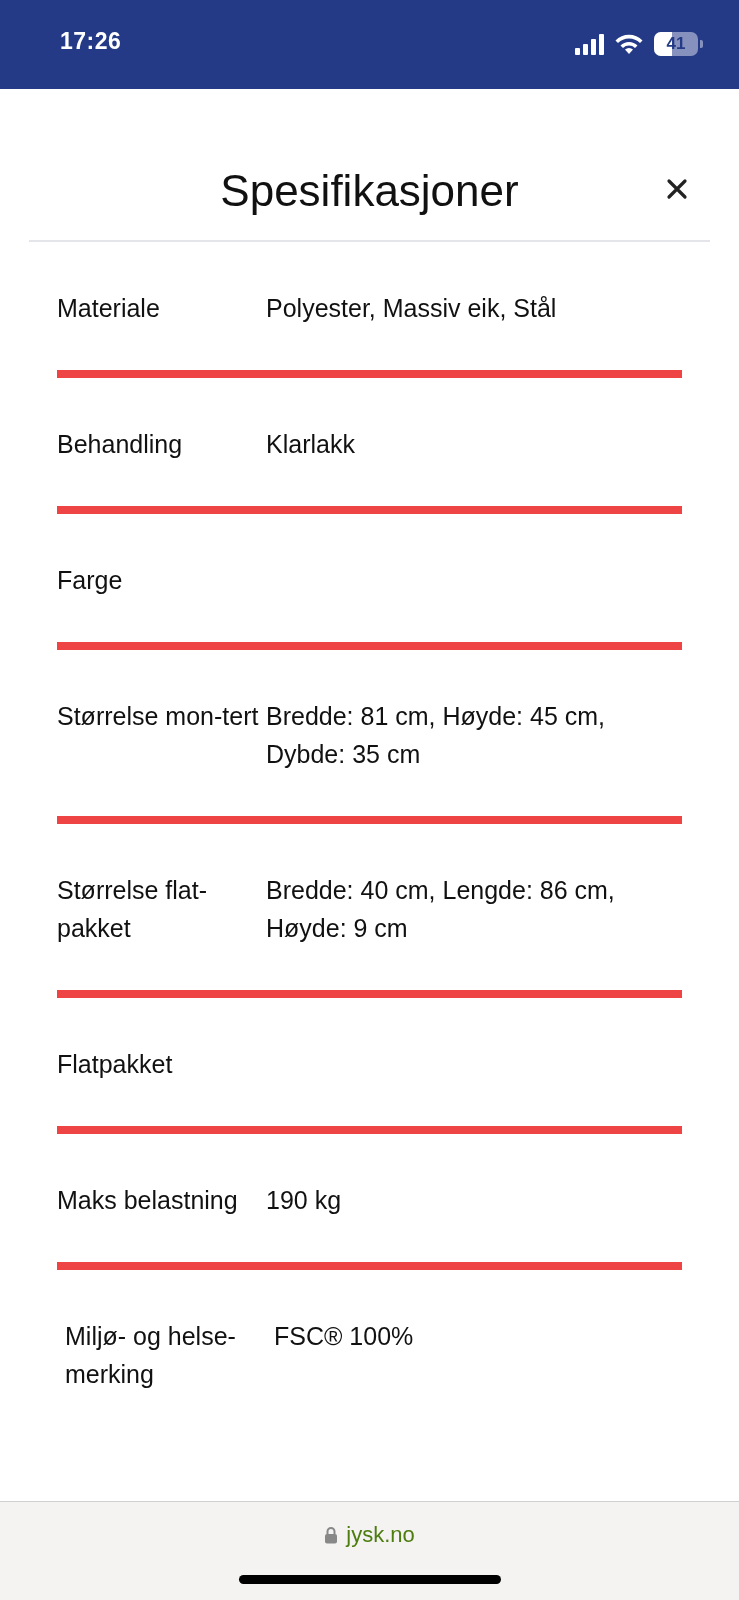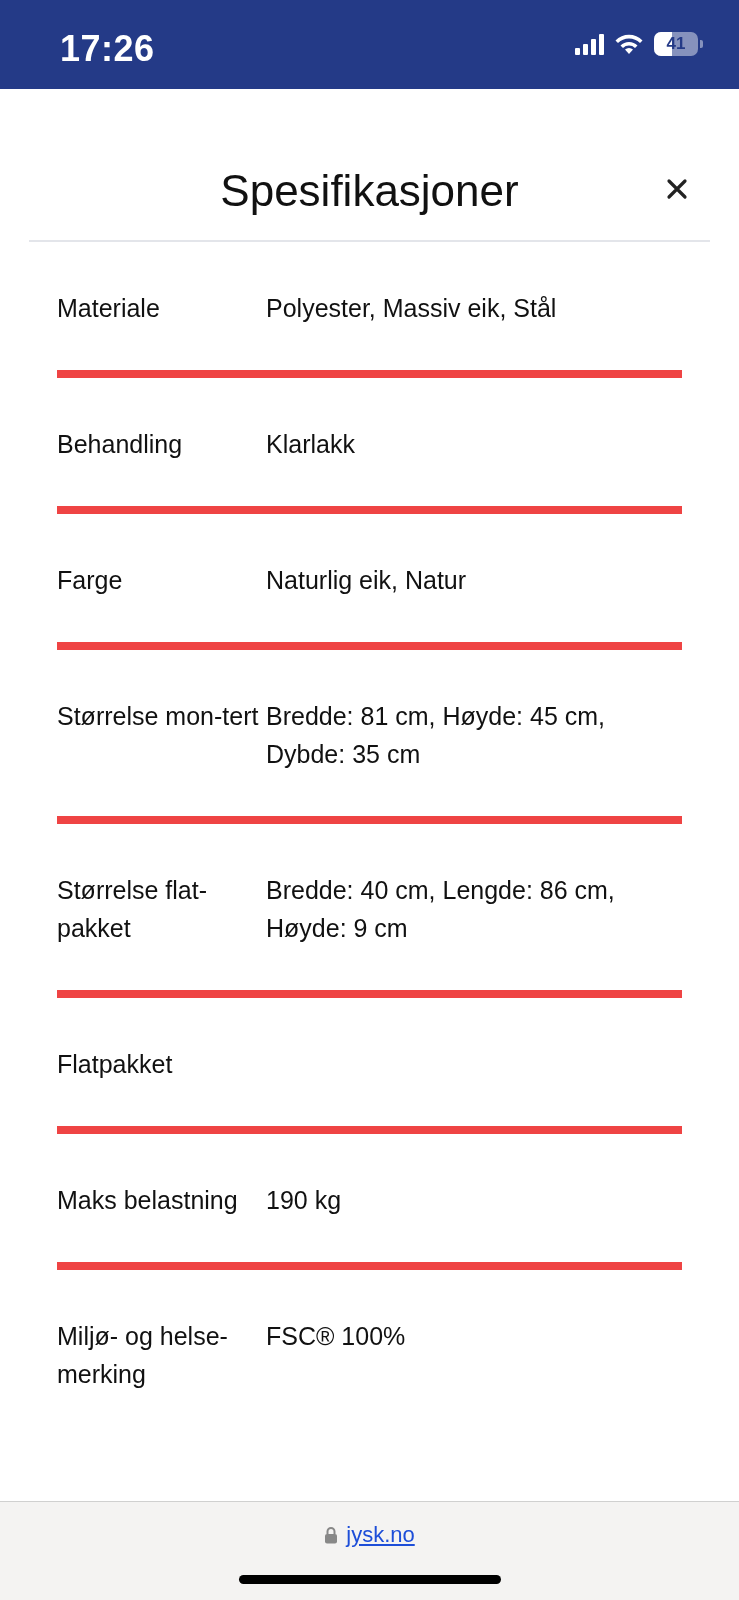--- a/index.html
+++ b/index.html
@@ -9,21 +9,21 @@
       font-family: "Liberation Sans", "DejaVu Sans", sans-serif;
       color: #111111;
     }
     .statusbar {
       position: absolute; left: 0; top: 0; width: 739px; height: 89px;
       background: #243a87;
       color: #ffffff;
     }
     .statusbar .time {
       position: absolute; left: 60px; top: 28px;
-      font-size: 36px; font-weight: 600; letter-spacing: 0.5px;
+      font-size: 23px; font-weight: 600; letter-spacing: 0.5px;
     }
     .statusbar .icons {
       position: absolute; right: 36px; top: 32px;
       display: flex; align-items: center; gap: 10px;
     }
     .signal { display: flex; align-items: flex-end; gap: 3px; height: 22px; }
     .signal span { display: block; width: 5px; background: #fff; border-radius: 1px; }
     .battery {
       position: relative; width: 44px; height: 24px; border-radius: 7px;
       background: rgba(255,255,255,0.45); overflow: hidden;
@@ -56,33 +56,33 @@
 
     .spec-list {
       position: absolute; left: 57px; top: 242px; width: 625px;
     }
     .spec-row {
       display: flex; align-items: flex-start;
       border-bottom: 8px solid #ef4444;
       font-size: 25px; line-height: 38px;
       padding: 47px 0 43px 0;
     }
-    .spec-row.last { border-bottom: none; }
+    .spec-row.last { border-bottom: none; margin-left: 8px; }
     .spec-label { width: 209px; flex: 0 0 209px; padding-right: 6px; }
     .spec-value { flex: 1; }
 
     .bottom-bar {
       position: absolute; left: 0; top: 1501px; width: 739px; height: 99px;
       background: #f4f3f2;
       border-top: 1px solid #d0d0d0;
     }
     .url {
       position: absolute; left: 0; right: 0; top: 20px;
       display: flex; justify-content: center; align-items: center; gap: 8px;
-      font-size: 22px; color: #1d4ed8; text-decoration: underline;
+      font-size: 22px; color: #4d7c0f;
     }
     .home-indicator {
       position: absolute; left: 239px; top: 73px; width: 262px; height: 9px;
       background: #000; border-radius: 5px;
     }
   </style>
 </head>
 <body>
 
 <div class="statusbar">
@@ -120,21 +120,20 @@
   <div class="spec-row">
     <div class="spec-label">Materiale</div>
     <div class="spec-value">Polyester, Massiv eik, Stål</div>
   </div>
   <div class="spec-row">
     <div class="spec-label">Behandling</div>
     <div class="spec-value">Klarlakk</div>
   </div>
   <div class="spec-row">
     <div class="spec-label">Farge</div>
-    <div class="spec-value">Naturlig eik, Natur</div>
   </div>
   <div class="spec-row">
     <div class="spec-label">Størrelse mon-tert</div>
     <div class="spec-value">Bredde: 81 cm, Høyde: 45 cm, Dybde: 35 cm</div>
   </div>
   <div class="spec-row">
     <div class="spec-label">Størrelse flat-pakket</div>
     <div class="spec-value">Bredde: 40 cm, Lengde: 86 cm, Høyde: 9 cm</div>
   </div>
   <div class="spec-row">

